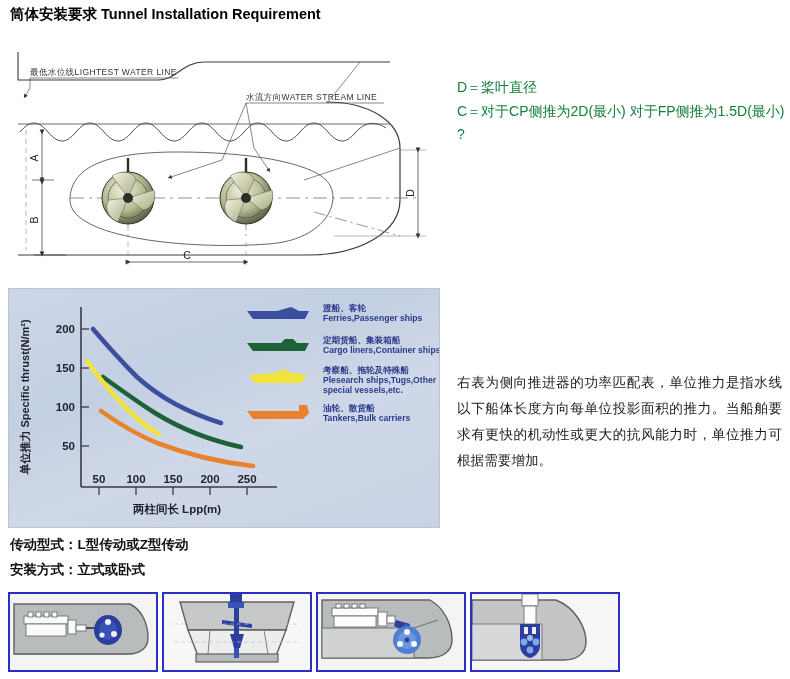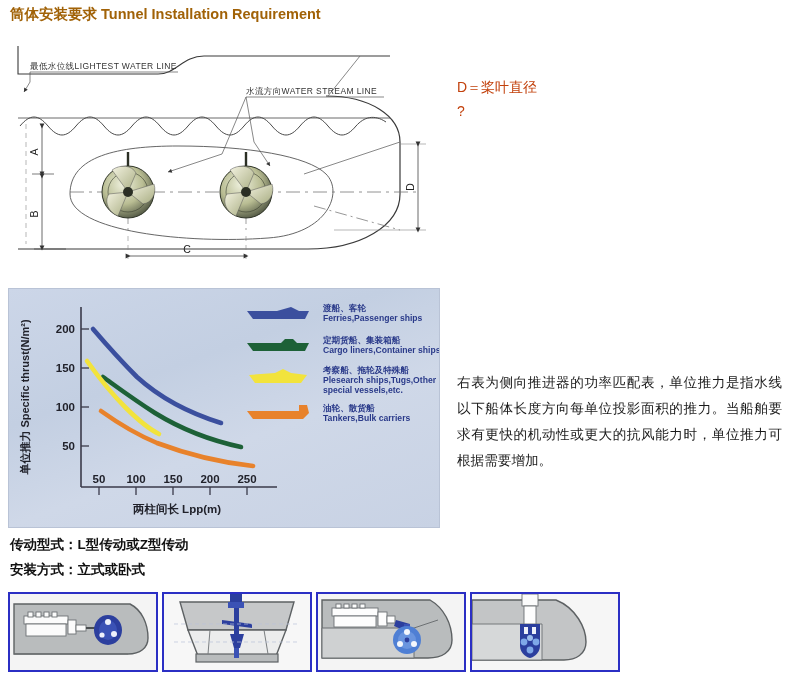--- a/index.html
+++ b/index.html
@@ -9,49 +9,49 @@
     background: #ffffff;
     font-family: "Liberation Sans", sans-serif;
     overflow: hidden;
   }
   #page { position: relative; width: 790px; height: 679px; }
 
   .heading {
     position: absolute;
     font-size: 14.5px;
     font-weight: bold;
-    color: #a16207;
+    color: #000000;
     letter-spacing: 0px;
     white-space: nowrap;
   }
   #h1 { left: 10px; top: 5px; }
   #h2 { left: 10px; top: 264px; }
 
   .specline {
     position: absolute;
     left: 10px;
     font-size: 13.5px;
     font-weight: bold;
     color: #111;
     white-space: nowrap;
   }
   #spec1 { top: 536px; }
   #spec2 { top: 561px; }
 
   
-  #drawing { position: absolute; left: 8px; top: 34px; width: 440px; height: 228px; }
+  #drawing { position: absolute; left: 8px; top: 40px; width: 440px; height: 228px; }
   #drawing svg { display: block; }
 
   
   #formulas {
     position: absolute;
     left: 457px; top: 76px;
     width: 330px;
     font-size: 14px;
-    color: #c2410c;
+    color: #15803d;
     line-height: 23.5px;
   }
   #formulas div { white-space: nowrap; }
   #formulas div.wrap { white-space: normal; }
 
   
   #chart {
     position: absolute;
     left: 8px; top: 288px;
     width: 432px; height: 240px;
@@ -186,20 +186,21 @@
 
       <line x1="392" y1="110" x2="418" y2="110" stroke="#888" stroke-width="0.6"></line>
       <line x1="326" y1="196" x2="418" y2="196" stroke="#888" stroke-width="0.6"></line>
       <line x1="410" y1="110" x2="410" y2="196" stroke="#444" stroke-width="0.8" marker-start="url(#ah)" marker-end="url(#ah)"></line>
       <text x="406" y="153" font-family="Liberation Sans, sans-serif" font-size="10.5" fill="#222" transform="rotate(-90 406 153)" text-anchor="middle">D</text>
     </svg>
   </div>
 
   <div id="formulas">
     <div>D＝桨叶直径</div>
+    <div class="wrap">C＝对于CP侧推为2D(最小) 对于FP侧推为1.5D(最小)</div>
     <div>?</div>
   </div>
 
 
   <div id="chart">
     <svg width="432" height="240" viewBox="0 0 432 240">
       <defs>
         <marker id="tick" markerWidth="4" markerHeight="4" refX="2" refY="2">
           <rect width="4" height="4" fill="#3a3a4a"></rect>
         </marker>

